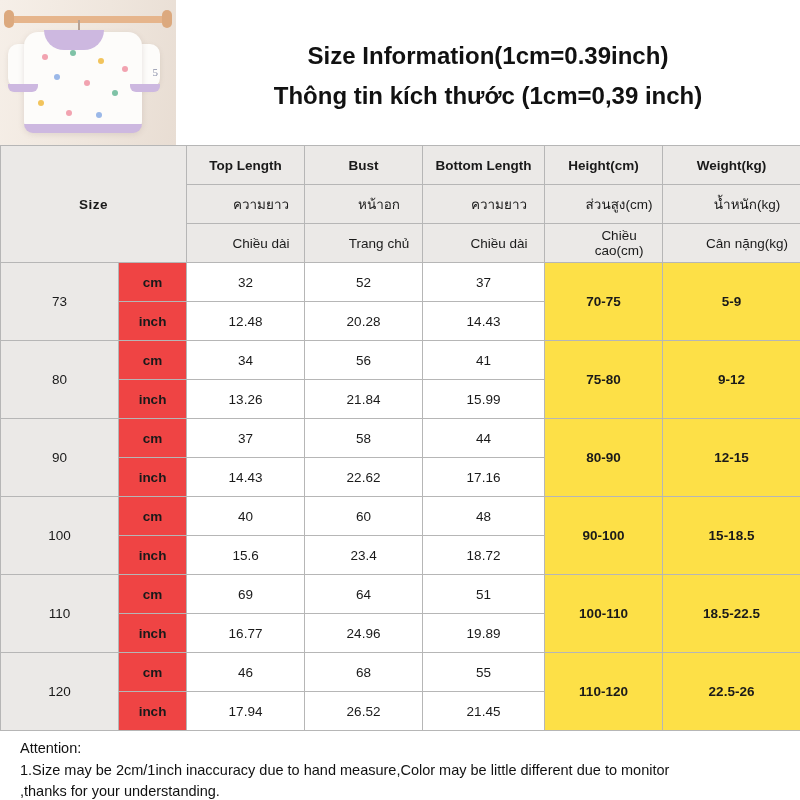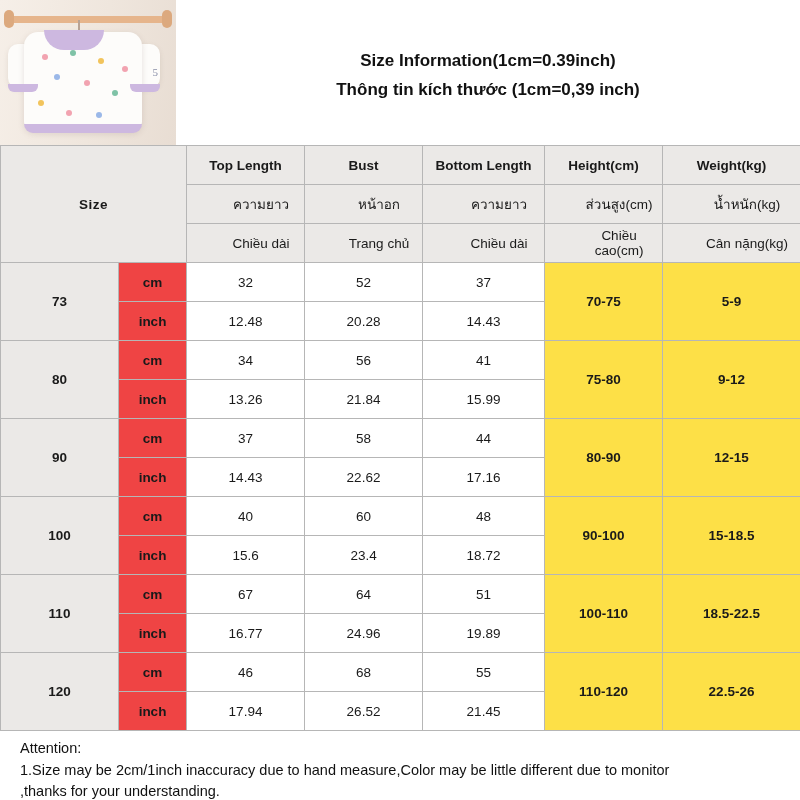--- a/index.html
+++ b/index.html
@@ -138,21 +138,21 @@
     flex: 1 1 auto;
     display: flex;
     flex-direction: column;
     align-items: center;
     justify-content: center;
     background: #ffffff;
     padding: 6px 10px 0 10px;
     box-sizing: border-box;
   }
   .title-line {
-    font-size: 17px;
+    font-size: 24px;
     font-weight: bold;
     line-height: 1.65;
     color: #111111;
     text-align: center;
     white-space: nowrap;
   }
 
   
   .table-wrap {
     flex: 0 0 auto;
@@ -189,21 +189,21 @@
     padding-left: 31px;
   }
   .size-head {
     background: #ebe9e7;
     font-size: 22px;
     font-weight: bold;
     letter-spacing: .5px;
   }
   .size-cell {
     background: #ebe9e7;
-    font-weight: bold;
+    font-weight: normal;
     font-size: 15px;
   }
   .unit-cell {
     background: #ef4444;
     font-weight: bold;
     font-size: 13px;
   }
   .val-cell {
     background: #ffffff;
   }
@@ -366,21 +366,21 @@
         <tr>
           <td class="unit-cell">inch</td>
           <td class="val-cell">15.6</td>
           <td class="val-cell">23.4</td>
           <td class="val-cell">18.72</td>
         </tr>
 
         <tr>
           <td class="size-cell" rowspan="2">110</td>
           <td class="unit-cell">cm</td>
-          <td class="val-cell">67</td>
+          <td class="val-cell">69</td>
           <td class="val-cell">64</td>
           <td class="val-cell">51</td>
           <td class="span-cell" rowspan="2">100-110</td>
           <td class="span-cell" rowspan="2">18.5-22.5</td>
         </tr>
         <tr>
           <td class="unit-cell">inch</td>
           <td class="val-cell">16.77</td>
           <td class="val-cell">24.96</td>
           <td class="val-cell">19.89</td>

